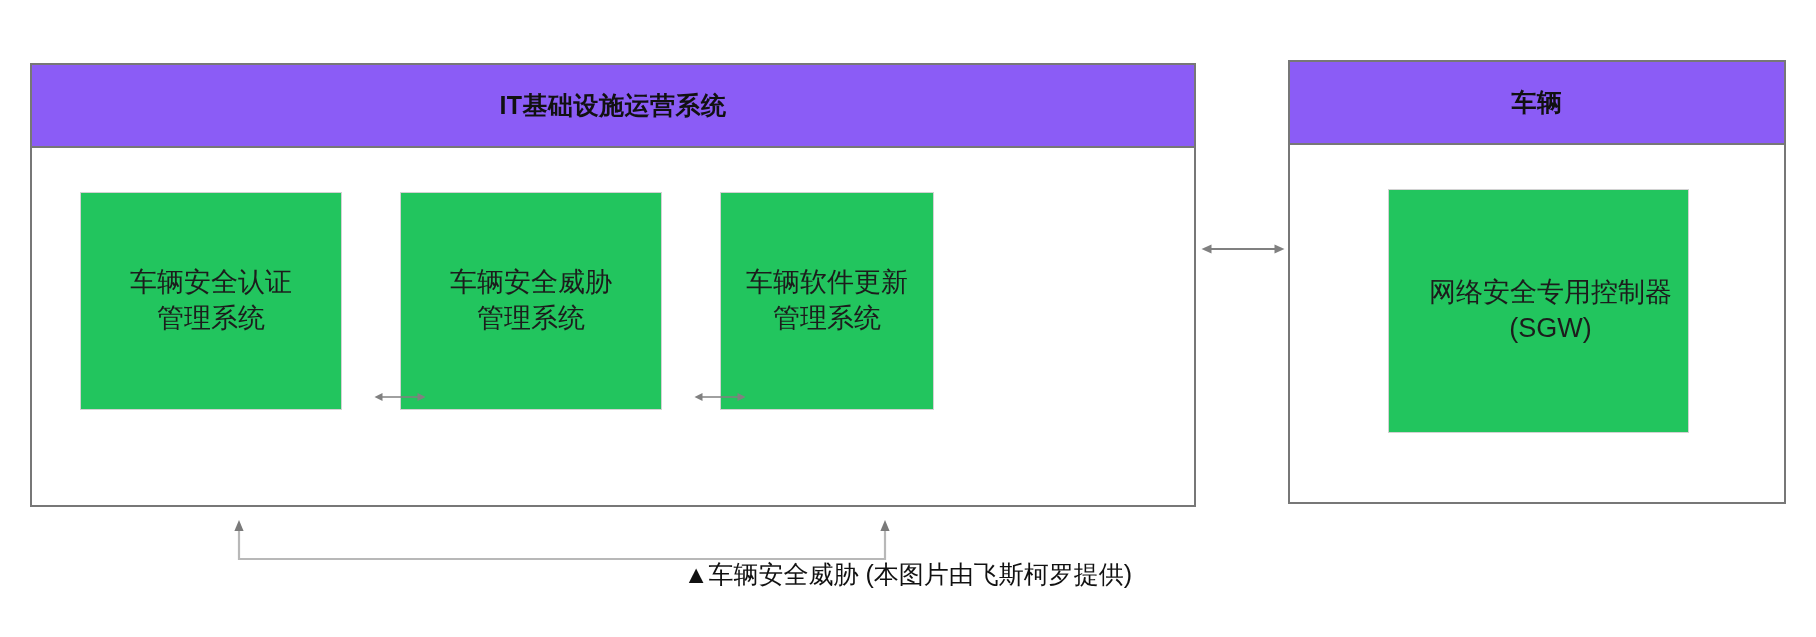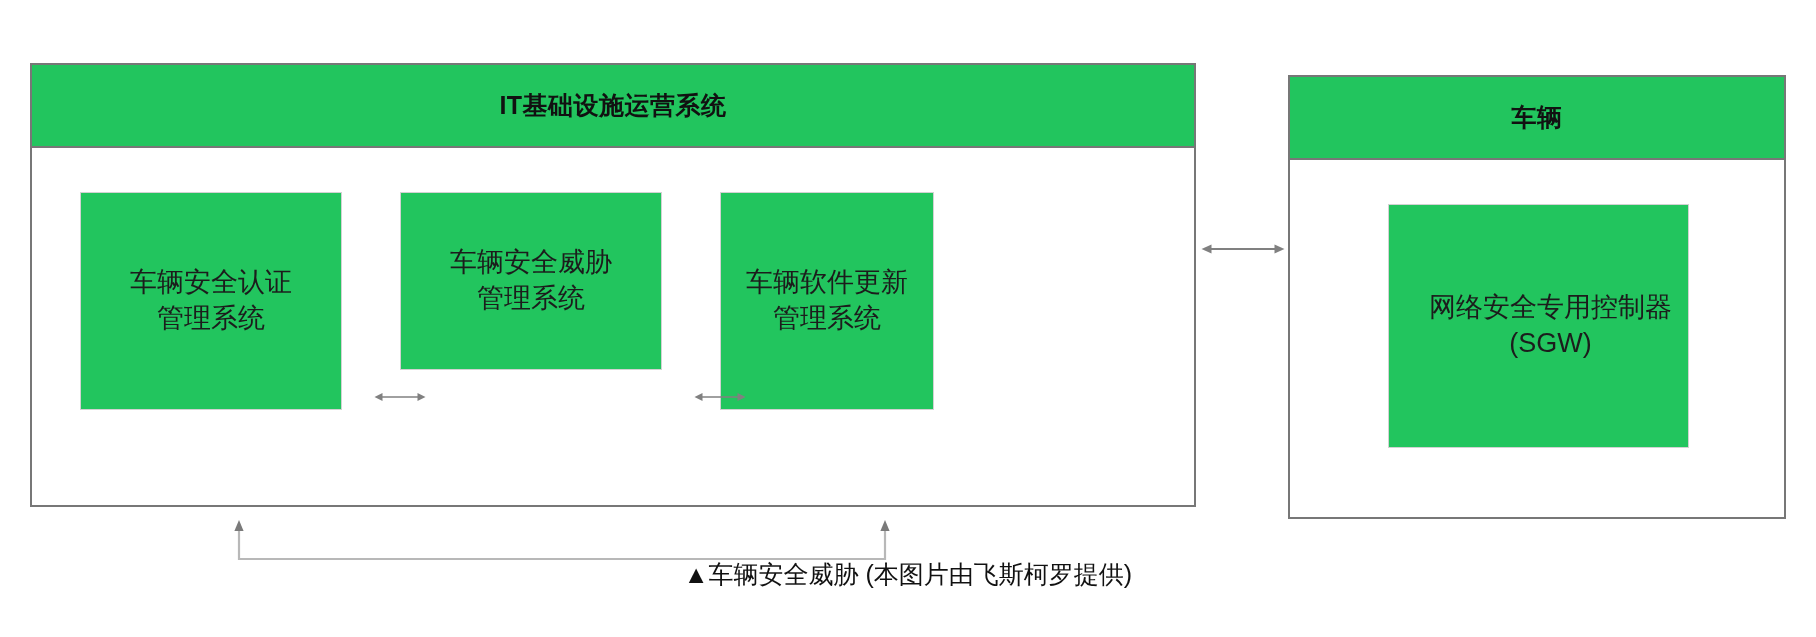--- a/index.html
+++ b/index.html
@@ -20,27 +20,27 @@
   }
 
   
   .panel {
     position: absolute;
     border: 2px solid #777777;
     background: #ffffff;
     box-sizing: border-box;
   }
   #panel-it   { left: 30px;   top: 63px; width: 1166px; height: 444px; }
-  #panel-veh  { left: 1288px; top: 75px; width: 498px;  height: 444px; }
+  #panel-veh  { left: 1288px; top: 60px; width: 498px;  height: 444px; }
 
   .panel-header {
     position: absolute;
     left: 0; top: 0; right: 0;
     height: 83px;
-    background: #22c55e;
+    background: #8b5cf6;
     border-bottom: 2px solid #777777;
     box-sizing: border-box;
     display: flex;
     align-items: center;
     justify-content: center;
   }
   .panel-header-title {
     font-size: 25px;
     font-weight: bold;
     letter-spacing: 0.5px;
@@ -67,21 +67,21 @@
   }
   .node-label {
     font-size: 27px;
     line-height: 1.32;
     color: #1c1c1c;
     white-space: pre-line;
   }
 
   
   #node-auth   { left: 48px;  top: 44px; width: 262px; height: 218px; }
-  #node-threat { left: 368px; top: 44px; width: 262px; height: 178px; }
+  #node-threat { left: 368px; top: 44px; width: 262px; height: 218px; }
   #node-update { left: 688px; top: 44px; width: 214px; height: 218px; }
   #node-sgw    { left: 98px;  top: 44px; width: 301px; height: 244px; padding-left: 24px; }
 
   
   .conn {
     position: absolute;
     pointer-events: none;
   }
   #conn-auth-threat  { left: 341px;  top: 236px; width: 54px;  height: 26px; }
   #conn-threat-update{ left: 661px;  top: 236px; width: 54px;  height: 26px; }

